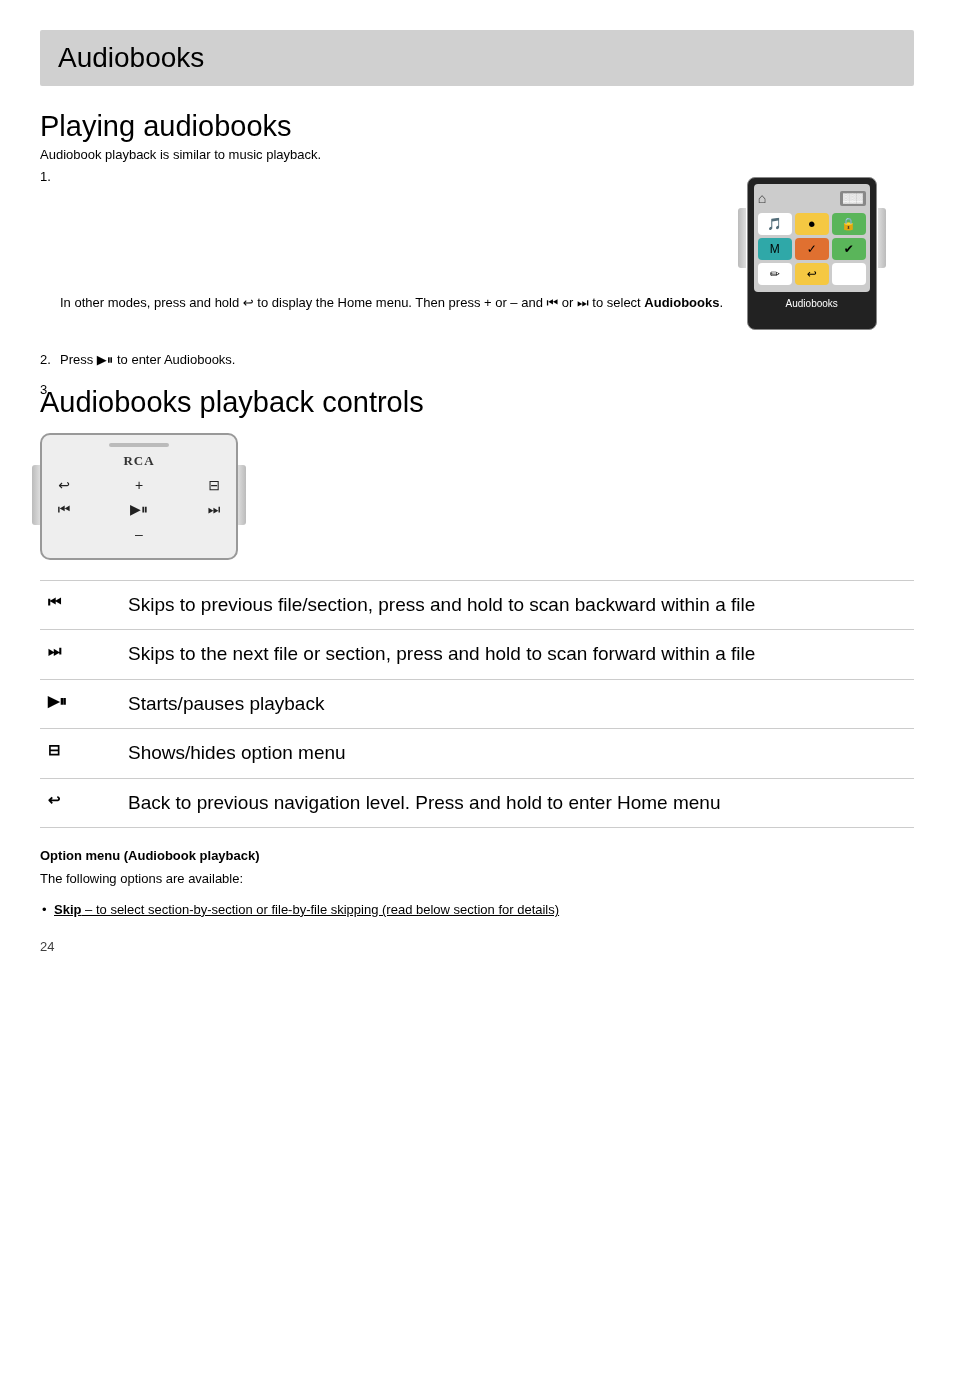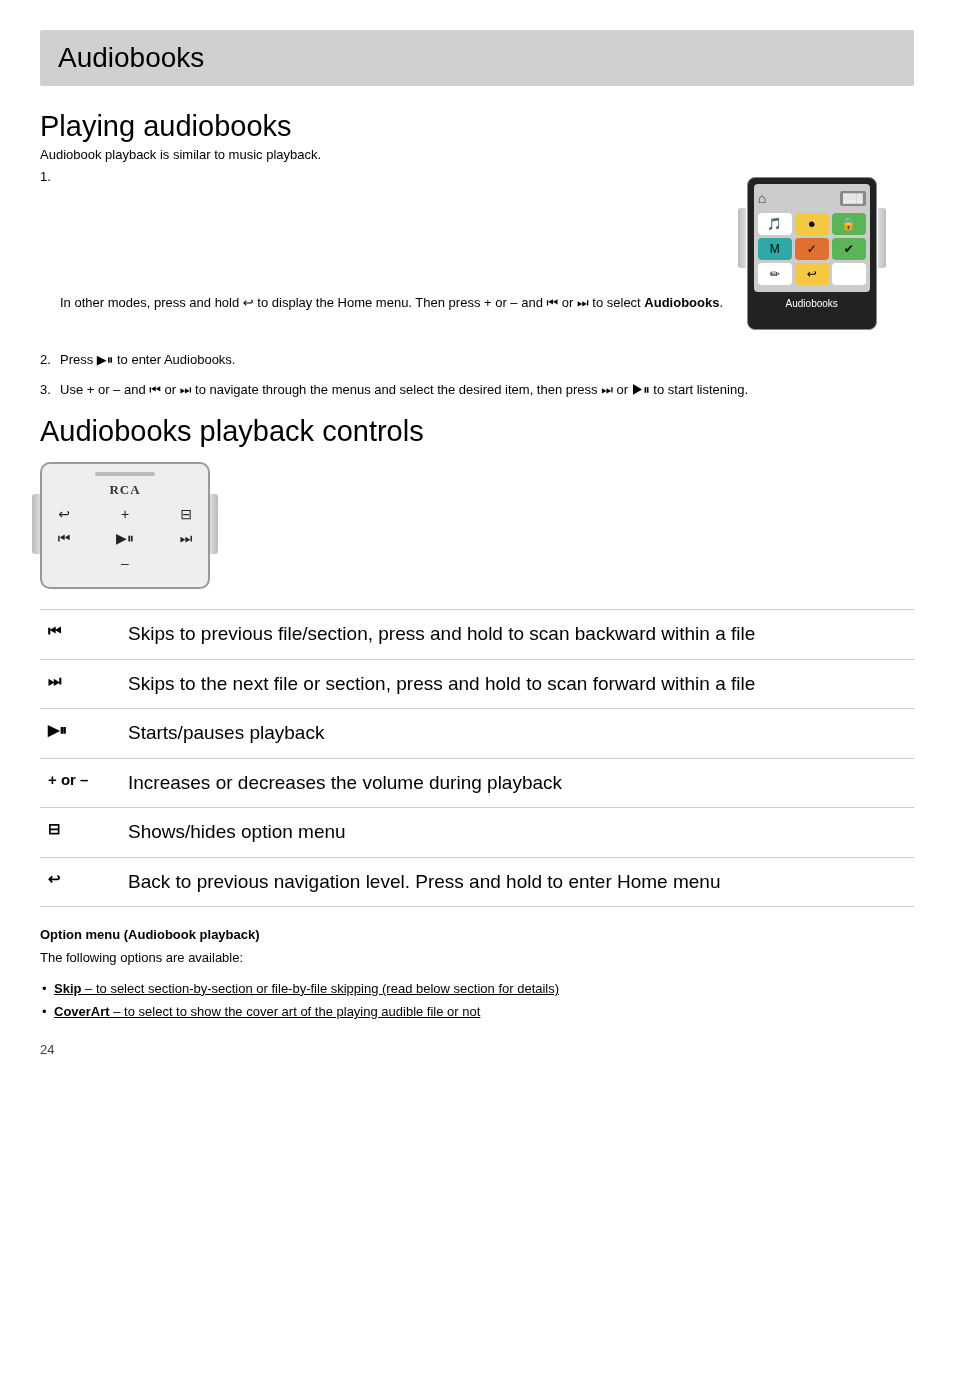--- a/index.html
+++ b/index.html
@@ -127,21 +127,21 @@
       font-size: 10px;
       margin-top: 2px;
     }
 
     
     .controls-img-container {
       margin: 10px 0 20px 0;
       display: inline-block;
     }
     .controls-device {
-      width: 170px;
+      width: 198px;
       border: 2px solid #999;
       border-radius: 10px;
       background: #eee;
       padding: 8px 12px 16px 12px;
       position: relative;
     }
     .controls-top {
       width: 60px;
       height: 4px;
       background: #bbb;
@@ -307,21 +307,20 @@
         <div class="device-label">Audiobooks</div>
       </div>
     </div>
   </li>
   <li>
     <span class="step-num">2.</span>
     <span>Press ▶⏸ to enter Audiobooks.</span>
   </li>
   <li>
     <span class="step-num">3.</span>
-    <span>Use  + or – and ⏮ or ⏭ to navigate through the menus and select the desired item, then press ⏭ or ▶⏸ to start listening.</span>
   </li>
 </ol>
 
 
 <h2 class="section-title">Audiobooks playback controls</h2>
 
 
 <div class="controls-img-container">
   <div class="controls-device">
     <div class="side-lines"></div>
@@ -351,40 +350,35 @@
     </tr>
     <tr>
       <td><strong>⏭</strong></td>
       <td>Skips to the next file or section, press and hold to scan forward within a file</td>
     </tr>
     <tr>
       <td><strong>▶⏸</strong></td>
       <td>Starts/pauses playback</td>
     </tr>
     <tr>
-      <td><strong>+ or –</strong></td>
-      <td>Increases or decreases the volume during playback</td>
-    </tr>
-    <tr>
       <td><strong>⊟</strong></td>
       <td>Shows/hides option menu</td>
     </tr>
     <tr>
       <td><strong>↩</strong></td>
       <td>Back to previous navigation level. Press and hold to enter Home menu</td>
     </tr>
   </tbody>
 </table>
 
 
 <div class="option-section">
   <p class="option-title">Option menu (Audiobook playback)</p>
   <p class="option-desc">The following options are available:</p>
   <ul class="option-list">
     <li><strong>Skip</strong> – to select section-by-section or file-by-file skipping (read below section for details)</li>
-    <li><strong>CoverArt</strong> – to select to show the cover art of the playing audible file or not</li>
   </ul>
 </div>
 
 <p class="page-number">24</p>
 
 
 
 
 </body></html>

